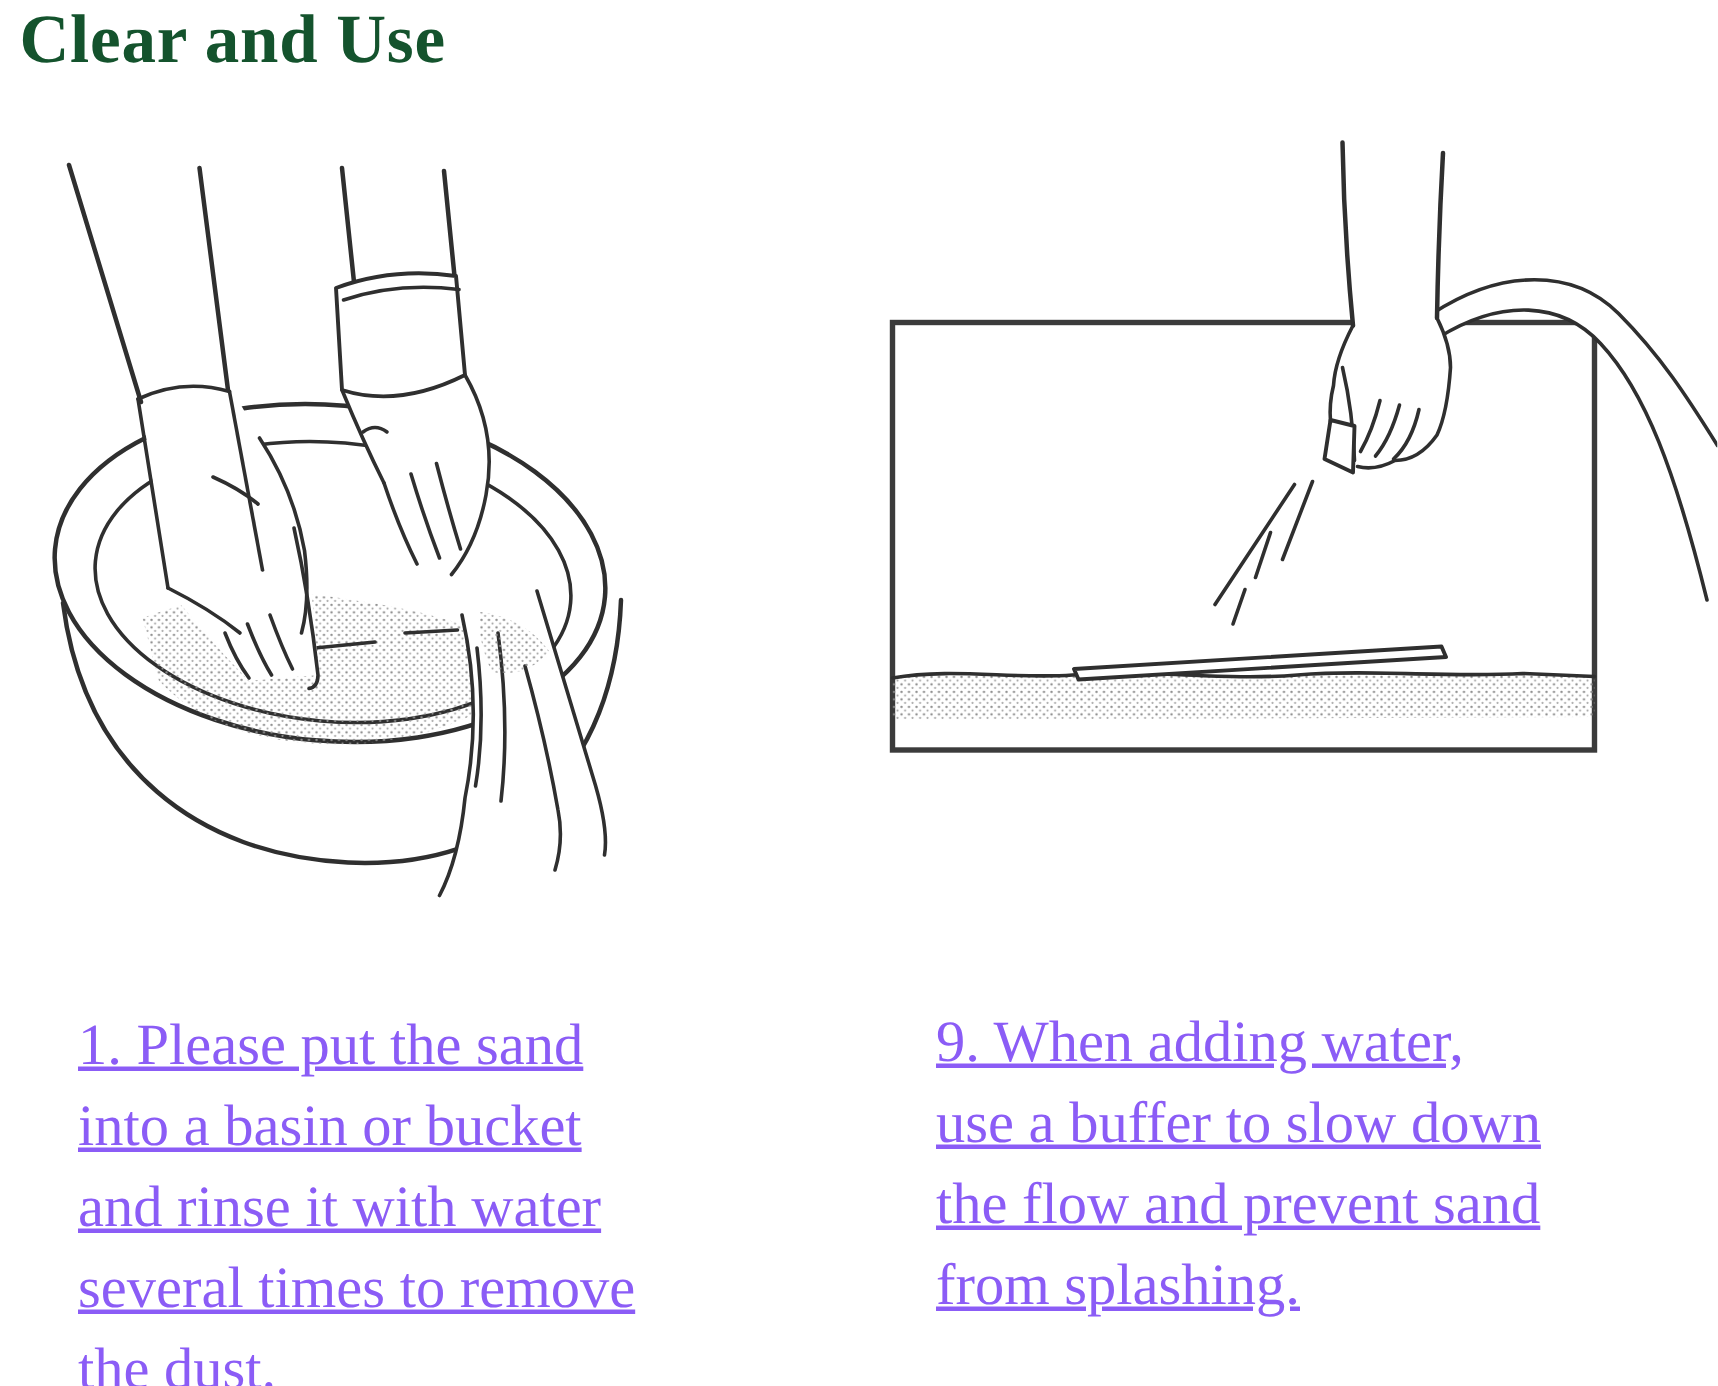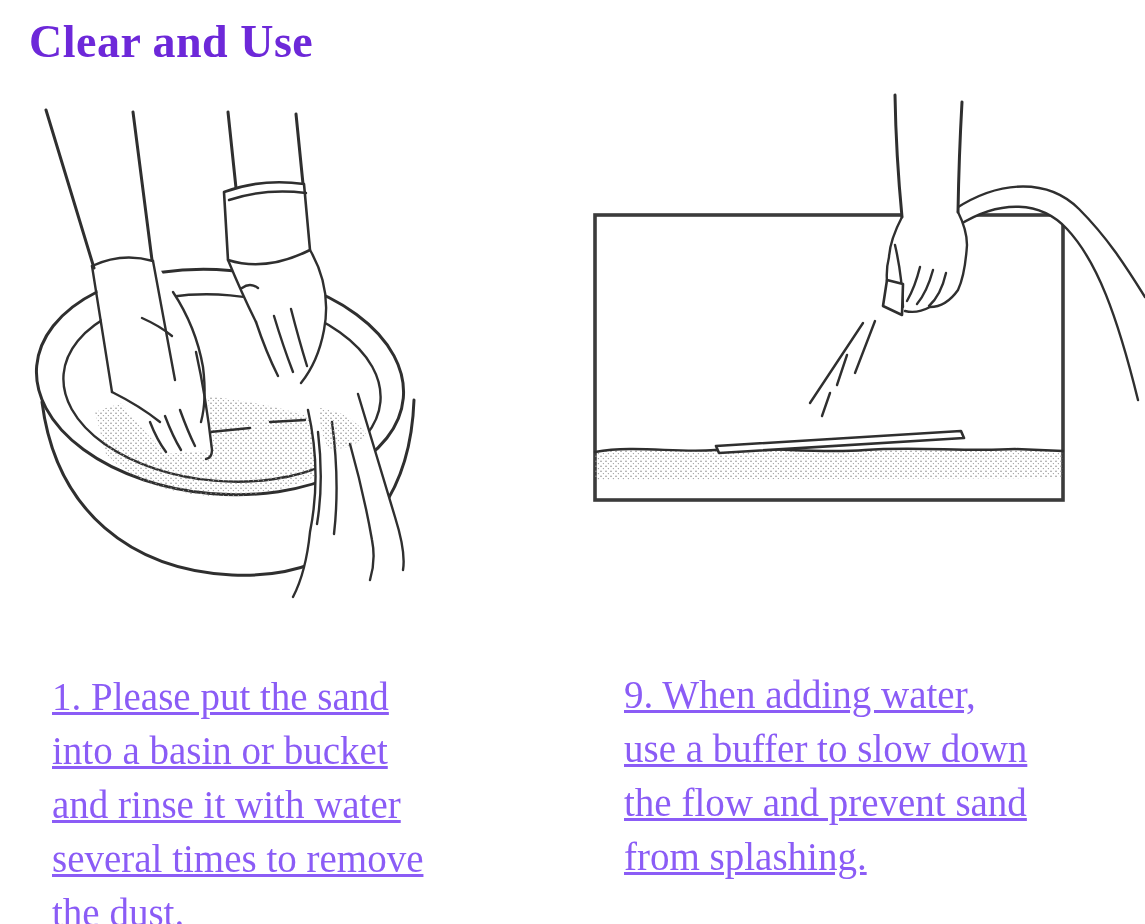--- a/index.html
+++ b/index.html
@@ -6,25 +6,25 @@
   body {
     width: 1145px; height: 924px;
     position: relative;
     background: #ffffff;
     overflow: hidden;
     font-family: "Liberation Serif", serif;
   }
   .page-title {
     position: absolute;
     left: 13px; top: 0;
-    margin: 16px;
+    margin: 0;
     font-size: 46px;
     line-height: 52px;
     font-weight: bold;
-    color: #6d28d9;
+    color: #14532d;
     letter-spacing: 0.5px;
   }
   figure { margin: 0; padding: 0; position: absolute; }
   .figure-left  { left: 20px;  top: 92px;  width: 455px; height: 520px; }
   .figure-right { left: 565px; top: 85px;  width: 580px; height: 430px; }
   .caption {
     position: absolute;
     margin: 16px;
     font-size: 39px;
     line-height: 54px;

